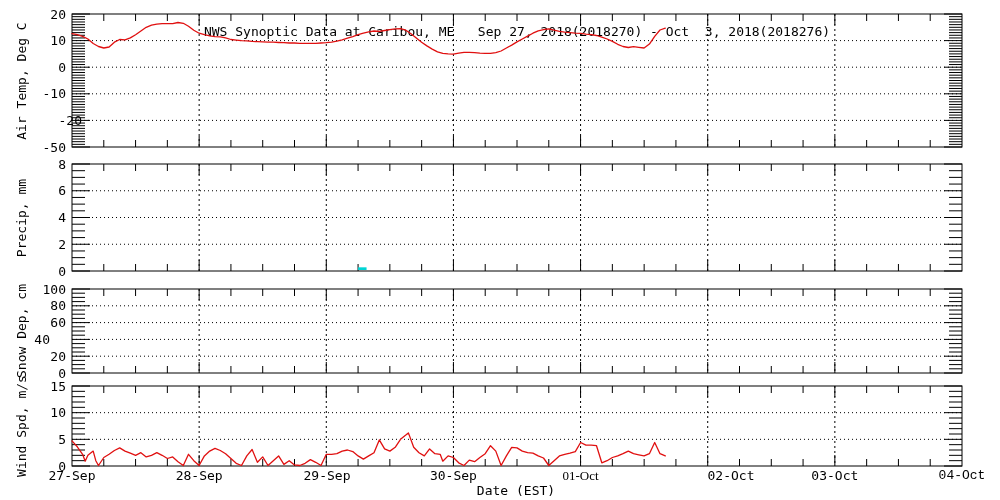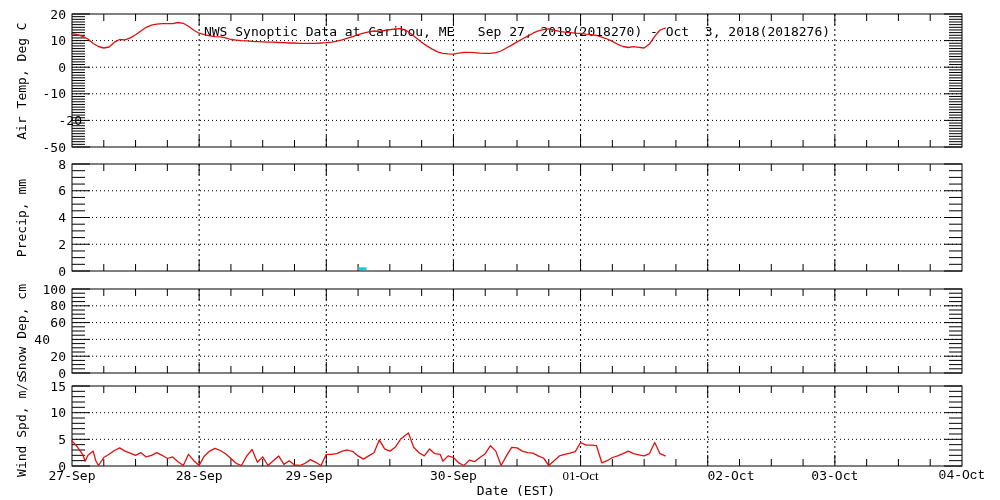--- a/index.html
+++ b/index.html
@@ -40,21 +40,21 @@
       <span class="lbl ytick" style="left:20px;top:349.7px;">20</span>
       <span class="lbl ytick" style="left:20px;top:366.5px;">0</span>
       <span class="lbl ytitle" style="left:21px;top:331px;">Snow Dep, cm</span>
       <span class="lbl ytick" style="left:20px;top:379.5px;">15</span>
       <span class="lbl ytick" style="left:20px;top:406.1666666666667px;">10</span>
       <span class="lbl ytick" style="left:20px;top:432.8333333333333px;">5</span>
       <span class="lbl ytick" style="left:20px;top:459.5px;">0</span>
       <span class="lbl ytitle" style="left:21px;top:426px;">Wind Spd, m/s</span>
       <span class="lbl xtick" style="left:37px;top:469px;">27-Sep</span>
       <span class="lbl xtick" style="left:164.14285714285714px;top:469px;">28-Sep</span>
-      <span class="lbl xtick" style="left:274px;top:469px;">29-Sep</span>
+      <span class="lbl xtick" style="left:292px;top:469px;">29-Sep</span>
       <span class="lbl xtick" style="left:418.42857142857144px;top:469px;">30-Sep</span>
       <span class="lbl xtick" style="left:545.5714285714286px;top:469px;font-family:Liberation Serif, serif;">01-Oct</span>
       <span class="lbl xtick" style="left:696px;top:469px;">02-Oct</span>
       <span class="lbl xtick" style="left:799.8571428571429px;top:469px;">03-Oct</span>
       <span class="lbl xtick" style="left:927px;top:469px;font-family:Liberation Mono, monospace;">04-Oct</span>
     </div>
   <div id="canvas">
       <svg class="plot" width="1000" height="500" viewBox="0 0 1000 500">
         <line x1="72" y1="40.599999999999994" x2="962" y2="40.599999999999994" stroke="#000000" stroke-width="1" stroke-dasharray="1 3"></line>
         <line x1="72" y1="67.2" x2="962" y2="67.2" stroke="#000000" stroke-width="1" stroke-dasharray="1 3"></line>

